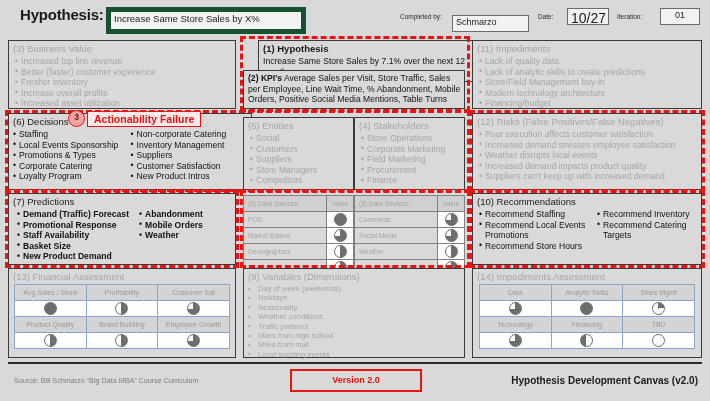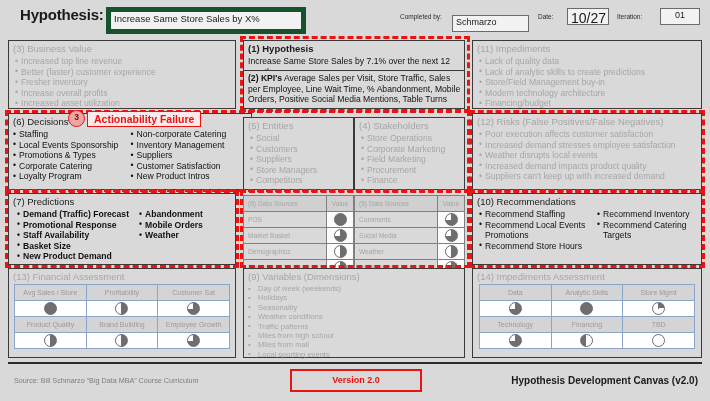--- a/index.html
+++ b/index.html
@@ -107,21 +107,21 @@
     <div class="ptitle">(3) Business Value</div>
     <ul class="pbody">
       <li class="bul">Increased top line revenue</li>
       <li class="bul">Better (faster) customer experience</li>
       <li class="bul">Fresher inventory</li>
       <li class="bul">Increase overall profits</li>
       <li class="bul">Increased asset utilization</li>
     </ul>
   </div>
 
-  <div class="panel hot" style="left:243px;top:40px;width:222px;height:42px;">
+  <div class="panel hot" style="left:258px;top:40px;width:222px;height:42px;">
     <div class="ptitle" style="font-weight:bold;">(1) Hypothesis</div>
     <div class="pbody" style="padding-left:4px;">Increase Same Store Sales by 7.1% over the next 12 months</div>
   </div>
 
   <div class="panel hot" style="left:243px;top:70px;width:222px;height:39px;">
     <div class="pbody" style="padding-top:2px;padding-left:4px;">
       <b>(2) KPI's</b>
       <span>Average Sales per Visit, Store Traffic, Sales per Employee, Line Wait Time, % Abandonment, Mobile Orders, Positive Social Media Mentions, Table Turns</span>
     </div>
   </div>

